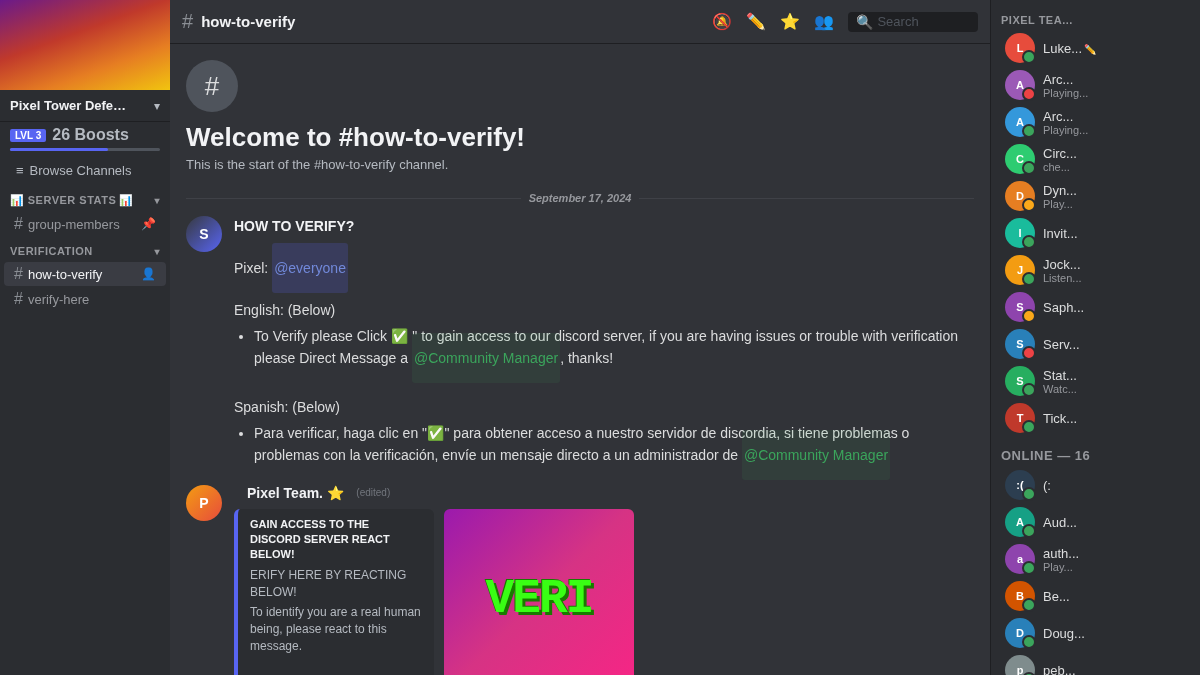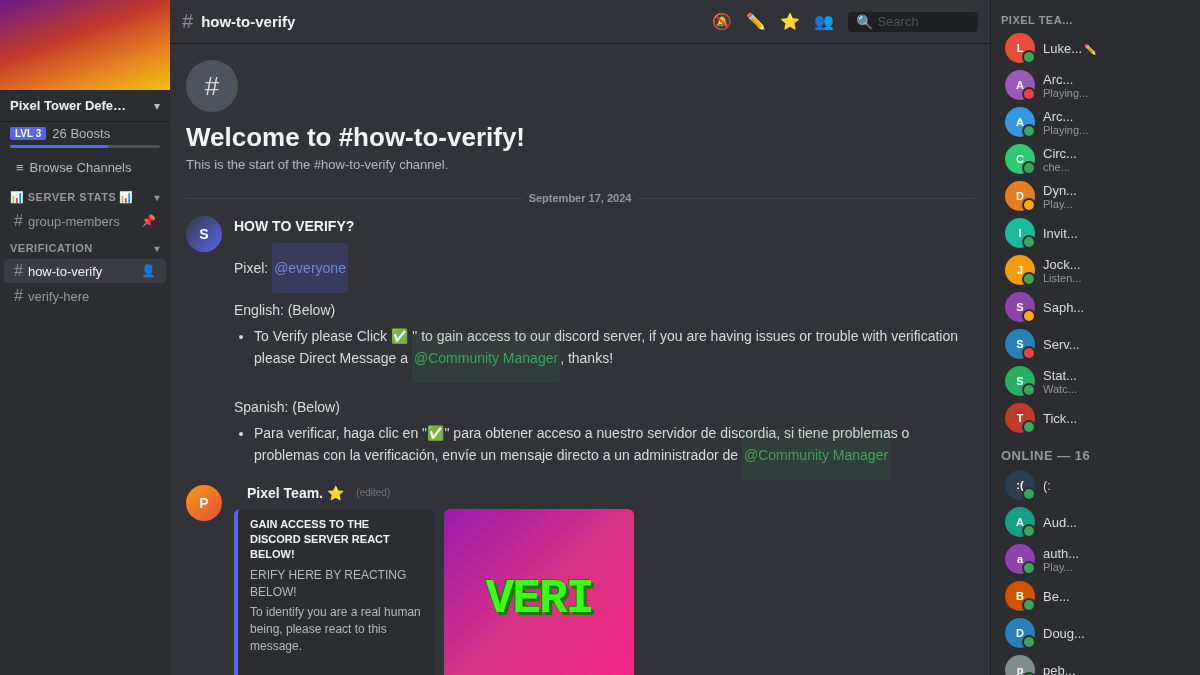--- a/index.html
+++ b/index.html
@@ -66,21 +66,22 @@
     .boost-level {
       background: #5865f2;
       color: white;
       border-radius: 2px;
       padding: 1px 5px;
       font-size: 10px;
       font-weight: 700;
     }
     .boost-count {
       color: #b5bac1;
-      font-size: 13px;
+      font-size: 16px;
+      font-weight: bold;
     }
     .boost-progress {
       height: 3px;
       background: #4f545c;
       border-radius: 2px;
       margin: 0 10px 4px;
     }
     .boost-progress-fill {
       height: 100%;
       background: #5865f2;
@@ -228,20 +229,21 @@
     .channel-welcome-desc {
       color: #b5bac1;
       font-size: 13px;
     }
 
     .date-divider {
       display: flex;
       align-items: center;
       margin: 12px 0;
       gap: 8px;
+      font-style: italic;
     }
     .date-divider-line {
       flex: 1;
       height: 1px;
       background: #3f4147;
     }
     .date-divider-text {
       font-size: 11px;
       color: #96989d;
       font-weight: 600;

